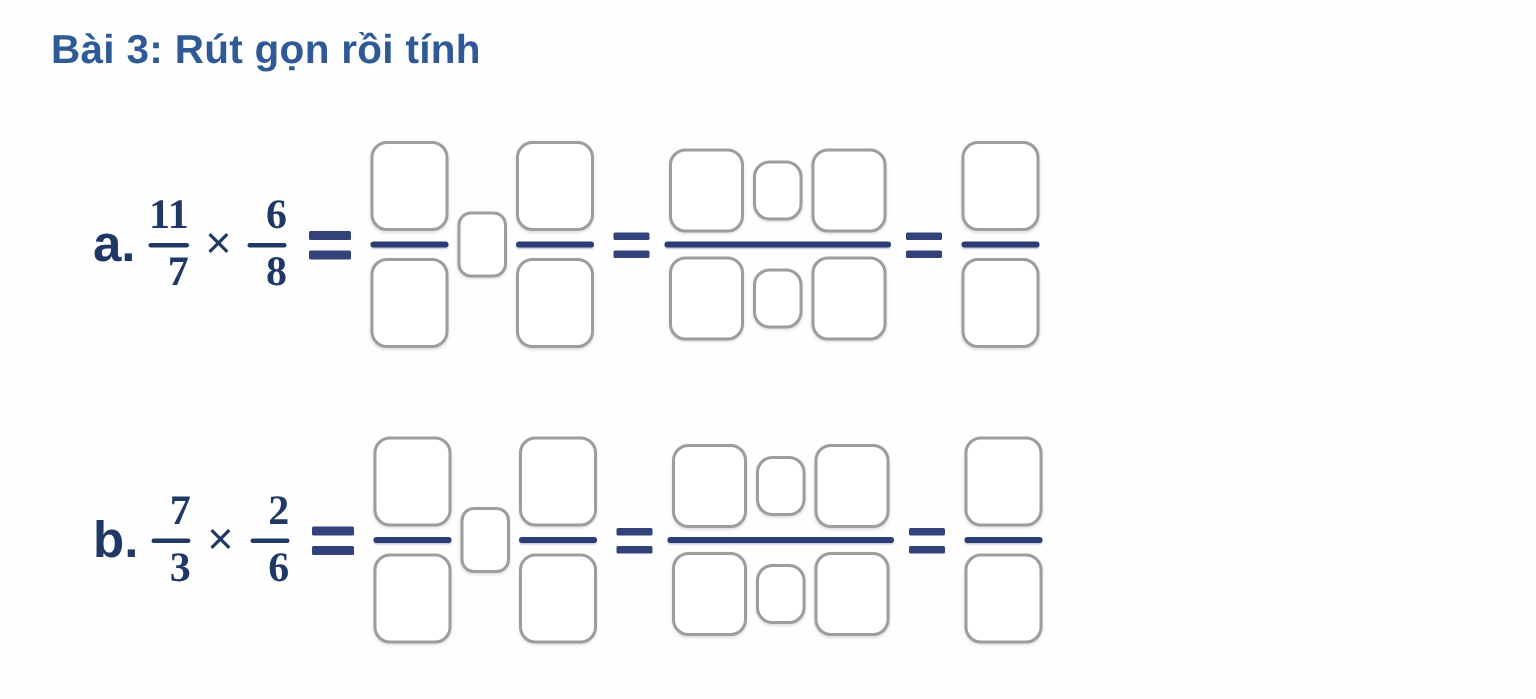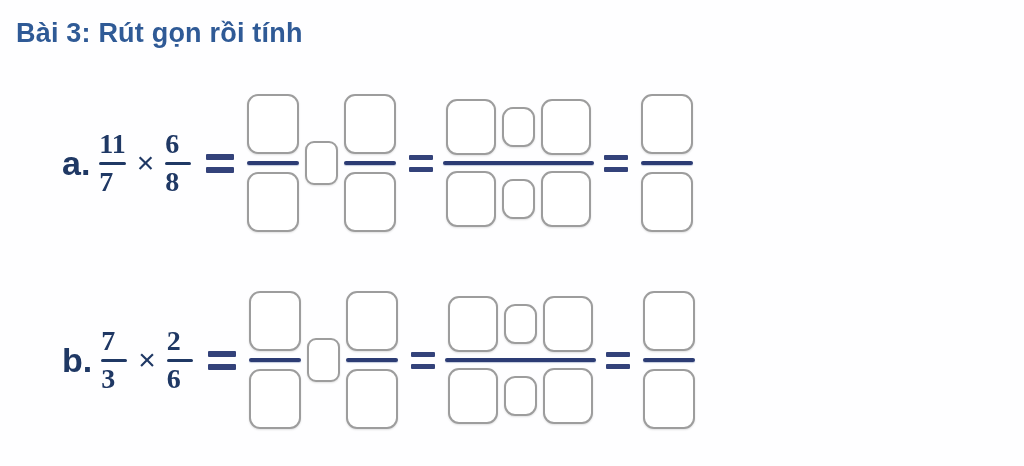--- a/index.html
+++ b/index.html
@@ -12,21 +12,21 @@
     height: 466px;
     overflow: hidden;
     font-family: "Liberation Sans", sans-serif;
     position: relative;
     background: #fefeff;
   }
 
   
   #exercise-title {
     position: absolute;
-    left: 16px;
+    left: 34px;
     top: 18px;
     font-size: 27px;
     font-weight: 600;
     color: #2f5a96;
     letter-spacing: 0.2px;
     white-space: nowrap;
   }
 
   
   .problem-row {
@@ -51,21 +51,21 @@
   .item-label {
     font-size: 34px;
     font-weight: 600;
     color: #1f3864;
     margin-right: 7px;
     font-family: "Liberation Sans", sans-serif;
   }
   .given-frac {
     display: inline-flex;
     flex-direction: column;
-    align-items: flex-start;
+    align-items: flex-end;
     justify-content: center;
     margin: 0 2px;
   }
   .given-frac .num,
   .given-frac .den {
     font-size: 28px;
     font-weight: bold;
     color: #1f3864;
     line-height: 1.08;
     font-family: "Liberation Serif", serif;

